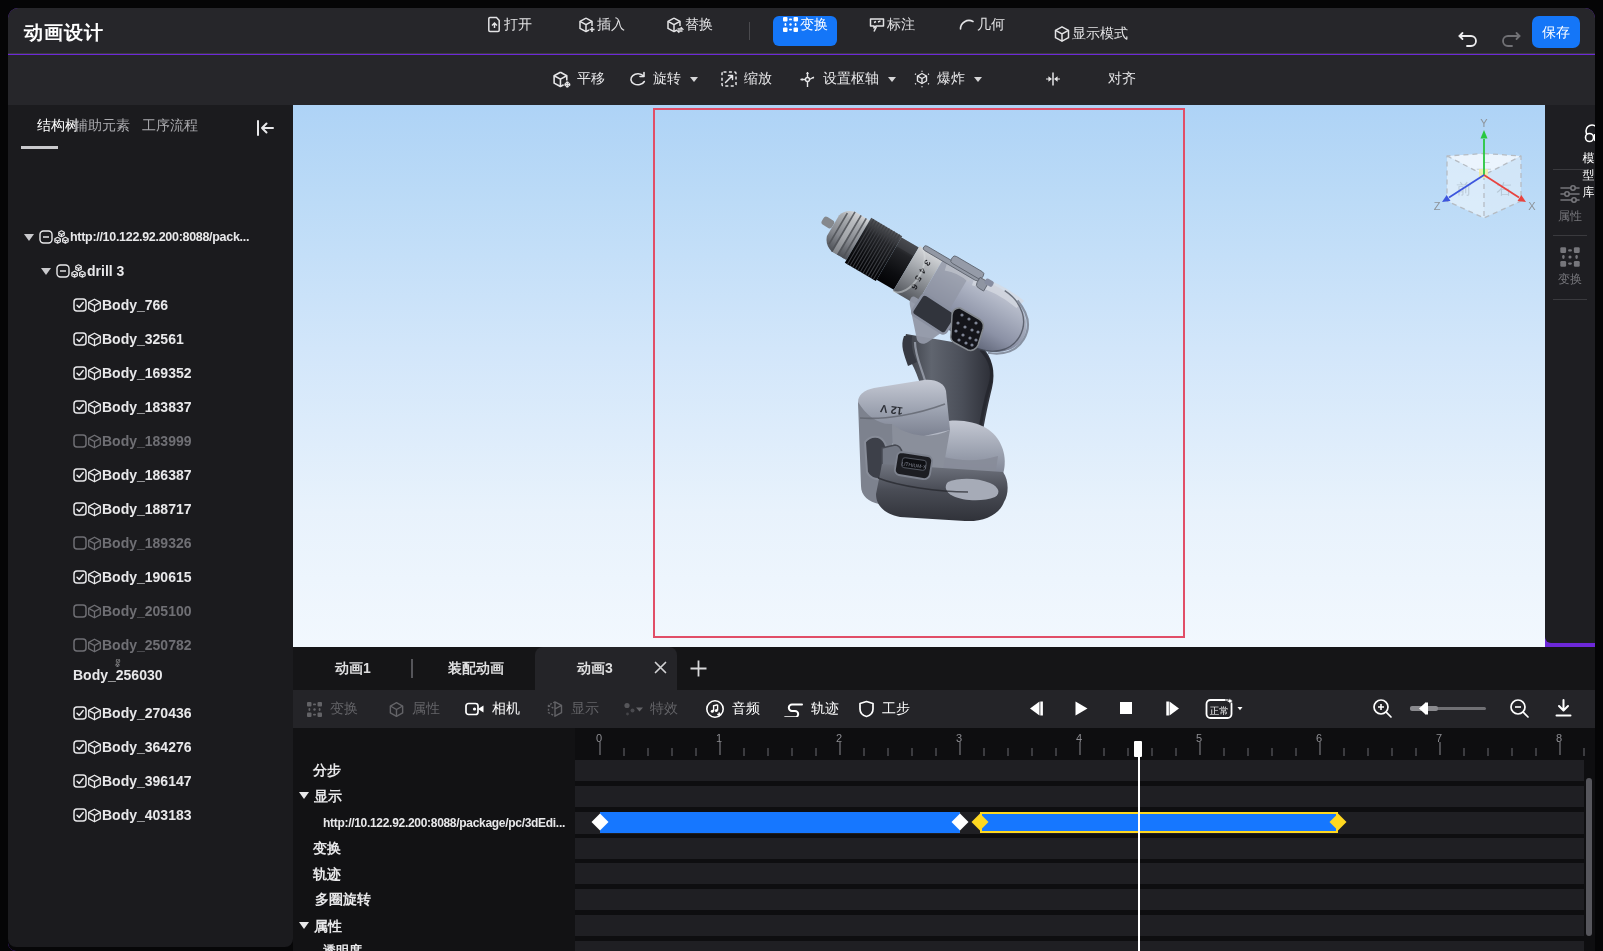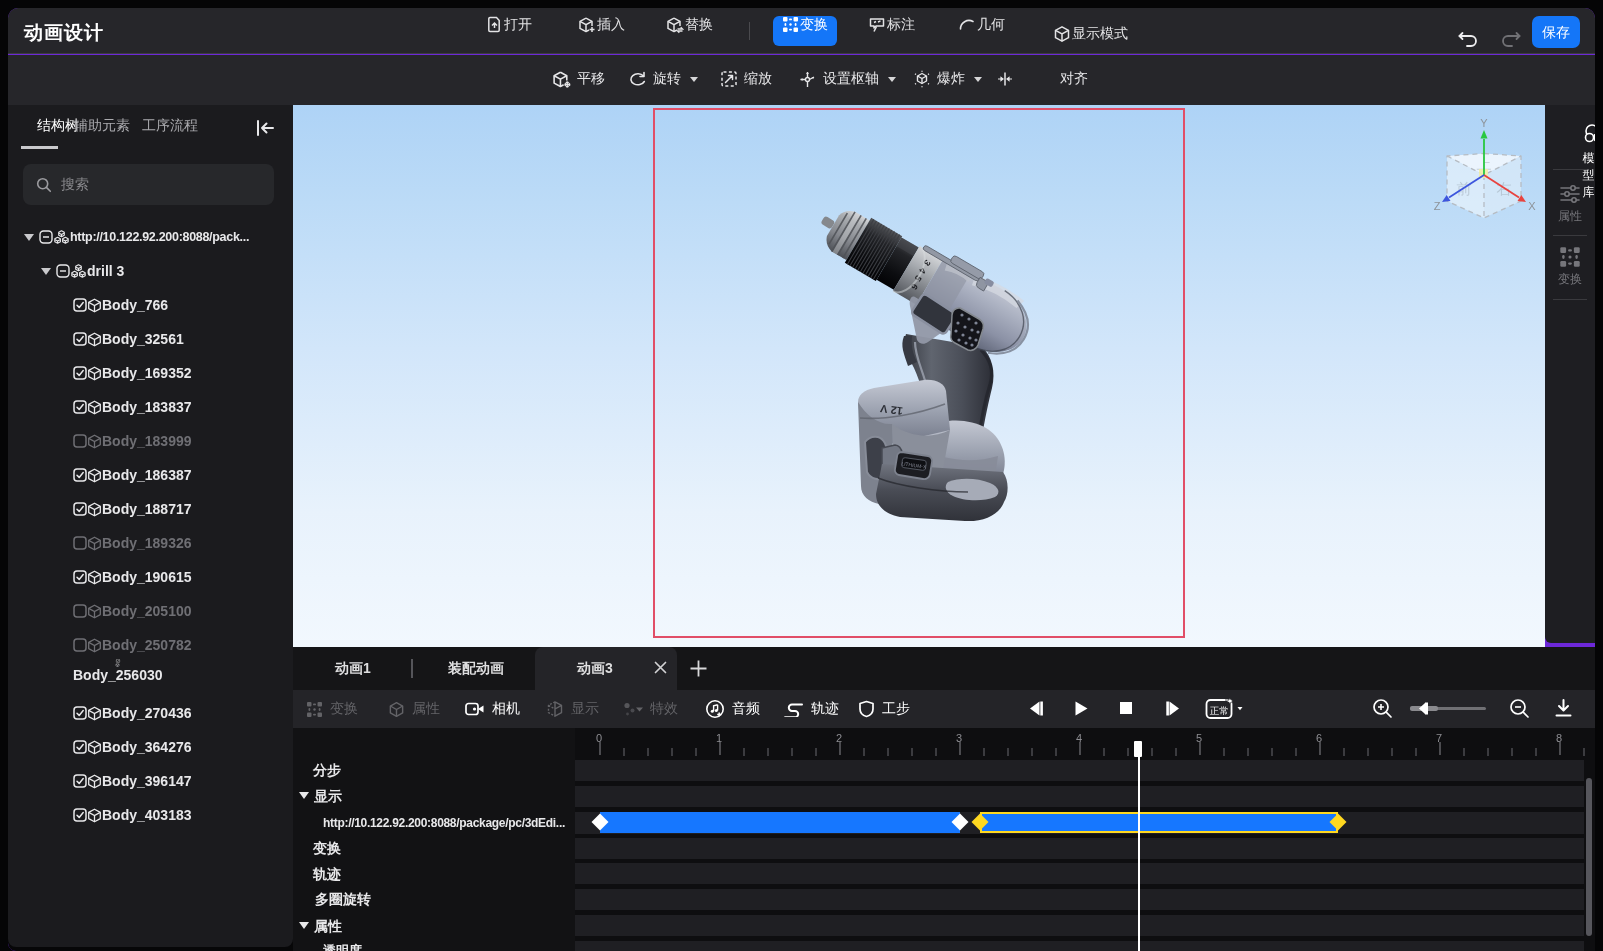--- a/index.html
+++ b/index.html
@@ -165,47 +165,40 @@
       </div>
     <div class="t2" style="left:905px;">
       <svg width="18" height="18" viewBox="0 0 18 18">
           <path d="M9 3.5 L13.5 6 V11 L9 13.5 L4.5 11 V6 Z" fill="none" stroke="#e6e6e8" stroke-width="1.4" stroke-linejoin="round"></path>
           <path d="M4.5 6 L9 8.5 L13.5 6 M9 8.5 V13.5" fill="none" stroke="#e6e6e8" stroke-width="1.4"></path>
           <path d="M9 1.8 v-1 M15 4.5 l1 -0.6 M3 4.5 l-1 -0.6 M9 16.2 v1 M15 13.5 l1 0.6 M3 13.5 l-1 0.6" stroke="#e6e6e8" stroke-width="1.4"></path>
         </svg>
       <span>爆炸</span>
         <div class="caret"></div>
       </div>
-    <div class="t2" style="left:988px;gap:46px;">
+    <div class="t2" style="left:1036px;gap:46px;">
       <svg width="18" height="18" viewBox="0 0 18 18">
           <path d="M2 9 h5 M11 9 h5 M7 9 l-2 -1.6 v3.2 z M11 9 l2 -1.6 v3.2 z" fill="#e6e6e8" stroke="#e6e6e8" stroke-width="1.2"></path>
           <path d="M9 2.5 v13" stroke="#e6e6e8" stroke-width="1.5"></path>
         </svg>
       <span>对齐</span>
       </div>
   </div>
   <div style="position:absolute; left:0; top:930px; width:285px; height:13px; background:#070708;"></div>
   <div id="sidebar">
     <div class="stab on" style="left:13px;margin-left:16px;">结构树</div>
     <div class="stab" style="left:66px;">辅助元素</div>
     <div class="stab" style="left:134px;">工序流程</div>
     <div style="position:absolute; left:13px; top:41px; width:37px; height:2.5px; background:#c9c9cc;"></div>
     <div style="position:absolute; left:246px; top:13px;">
       <svg width="22" height="20" viewBox="0 0 22 20">
           <path d="M4 3 V17" stroke="#e8e8ea" stroke-width="2" stroke-linecap="round"></path>
           <path d="M8 10 H19 M8 10 l4.5 -4.5 M8 10 l4.5 4.5" fill="none" stroke="#e8e8ea" stroke-width="2" stroke-linecap="round" stroke-linejoin="round"></path>
         </svg>
     </div>
-    <div id="search">
-      <svg width="16" height="16" viewBox="0 0 16 16">
-          <circle cx="6.7" cy="6.7" r="5" fill="none" stroke="#9b9b9f" stroke-width="1.6"></circle>
-          <path d="M10.4 10.4 L14.3 14.3" stroke="#9b9b9f" stroke-width="1.6" stroke-linecap="round"></path>
-        </svg>
-      <span>搜索</span>
-      </div>
     <svg width="0" height="0" style="position:absolute;">
       <defs>
         <g id="cbon">
             <rect x="1" y="1" width="12" height="12" rx="3" fill="none" stroke="currentColor" stroke-width="1.5"></rect>
             <path d="M4 7.2 l2.2 2.2 L10.2 4.6" fill="none" stroke="currentColor" stroke-width="1.5" stroke-linecap="round" stroke-linejoin="round"></path>
           </g>
         <g id="cboff">
             <rect x="1" y="1" width="12" height="12" rx="3" fill="none" stroke="currentColor" stroke-width="1.5"></rect>
           </g>
         <g id="cube">

